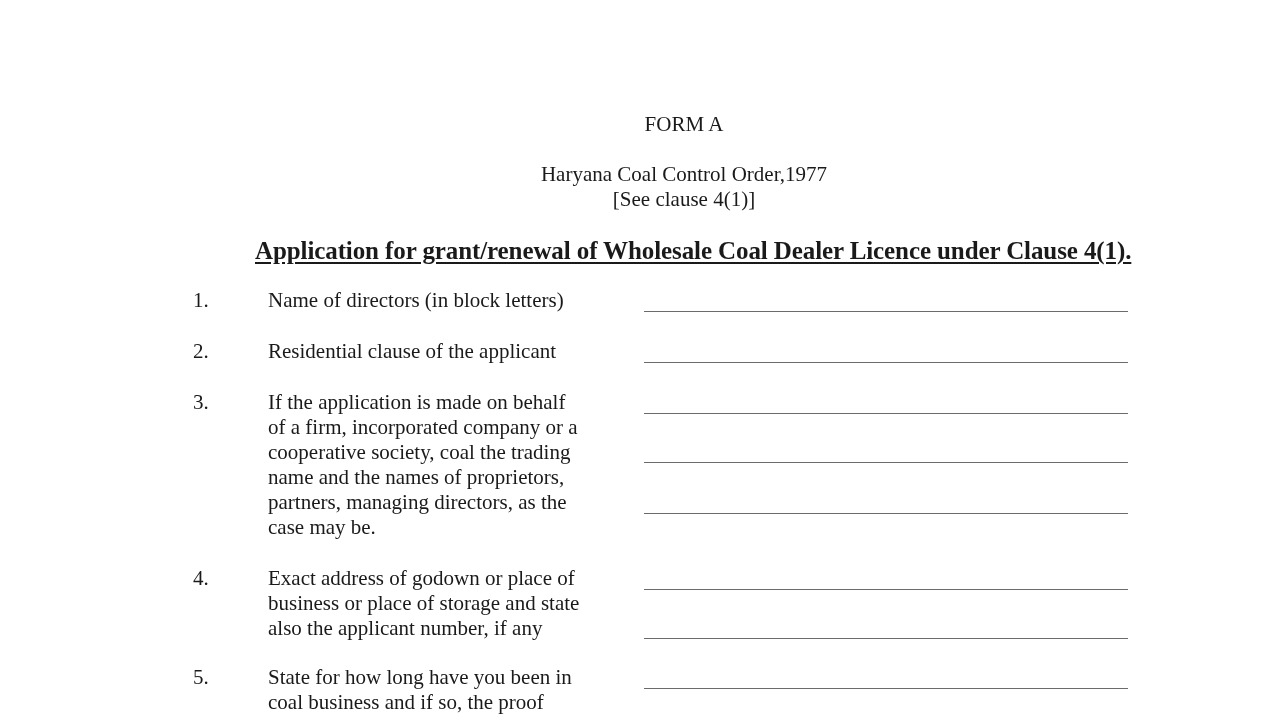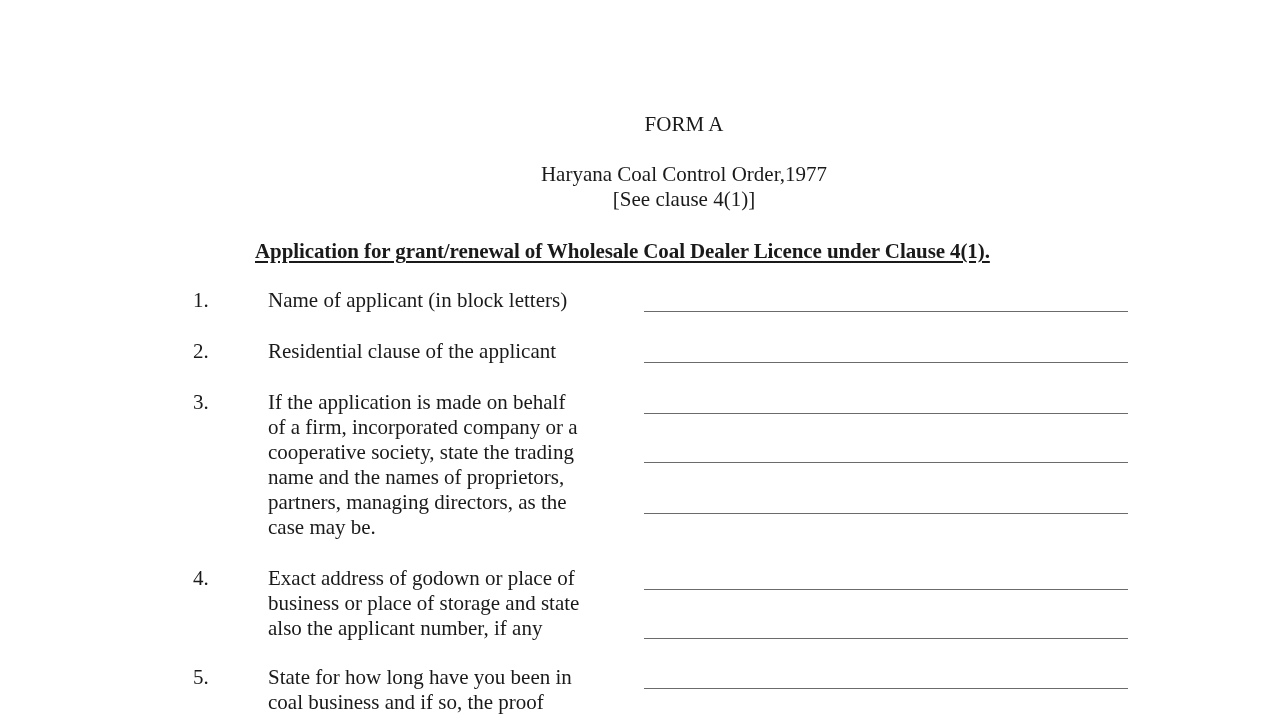--- a/index.html
+++ b/index.html
@@ -10,55 +10,55 @@
       color: #1a1a1a;
       position: relative;
     }
     .page { position: absolute; left: 0; top: 0; width: 1280px; height: 704px; }
     .center { position: absolute; left: 0; width: 1280px; text-align: center; font-size: 21px; line-height: 25px; }
     .form-title { top: 112px; left: 44px; }
     .order-title { top: 162px; left: 44px; }
     .clause-ref { top: 187px; left: 44px; }
     .heading {
       position: absolute; top: 238px; left: 255px;
-      font-size: 21px; font-weight: bold; line-height: 26px;
+      font-size: 25px; font-weight: bold; line-height: 26px;
       text-decoration: underline; text-decoration-thickness: 2px; text-underline-offset: 3px;
       white-space: nowrap; letter-spacing: -0.1px;
     }
     .item { position: absolute; left: 0; width: 1280px; }
     .item-num { position: absolute; left: 193px; font-size: 21px; line-height: 25px; }
     .item-text { position: absolute; left: 268px; width: 360px; font-size: 21px; line-height: 25px; white-space: pre-line; }
     .blank { position: absolute; left: 644px; width: 484px; height: 0; border-top: 1.5px solid #6b6b6b; }
   </style>
 </head>
 <body>
 
 <div class="page">
   <div class="center form-title">FORM A</div>
   <div class="center order-title">Haryana Coal Control Order,1977</div>
   <div class="center clause-ref">[See clause 4(1)]</div>
   <div class="heading">Application for grant/renewal of Wholesale Coal Dealer Licence under Clause 4(1).</div>
 
   <div class="item" style="top:288px;">
     <span class="item-num">1.</span>
-    <span class="item-text">Name of applicant (in block letters)</span>
+    <span class="item-text">Name of directors (in block letters)</span>
   </div>
   <div class="blank" style="top:311px;"></div>
 
   <div class="item" style="top:339px;">
     <span class="item-num">2.</span>
     <span class="item-text">Residential clause of the applicant</span>
   </div>
   <div class="blank" style="top:362px;"></div>
 
   <div class="item" style="top:390px;">
     <span class="item-num">3.</span>
     <span class="item-text">If the application is made on behalf
 of a firm, incorporated company or a
-cooperative society, state the trading
+cooperative society, coal the trading
 name and the names of proprietors,
 partners, managing directors, as the
 case may be.</span>
   </div>
   <div class="blank" style="top:413px;"></div>
   <div class="blank" style="top:462px;"></div>
   <div class="blank" style="top:513px;"></div>
 
   <div class="item" style="top:566px;">
     <span class="item-num">4.</span>

